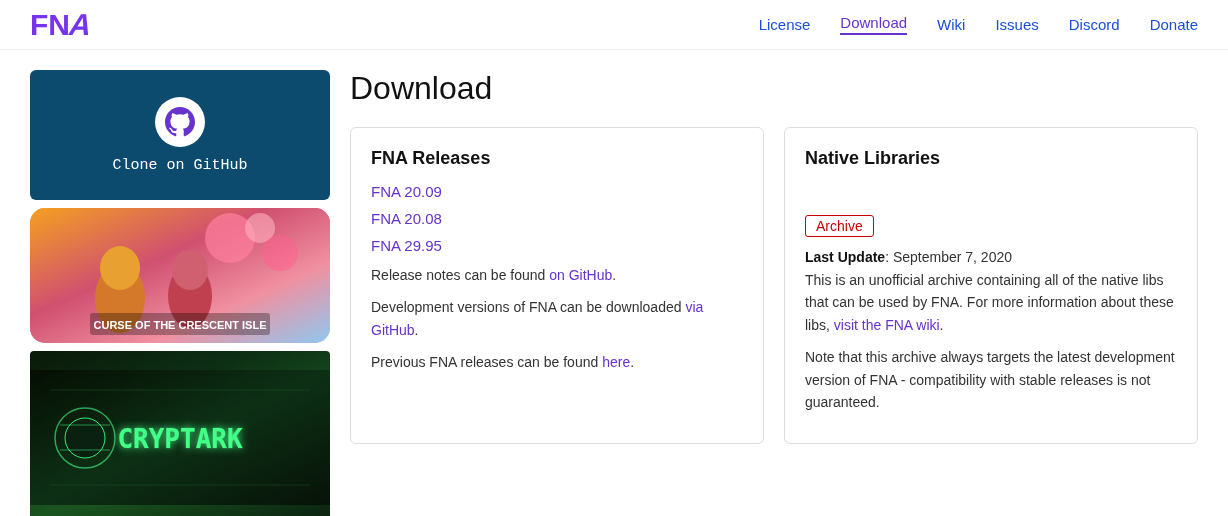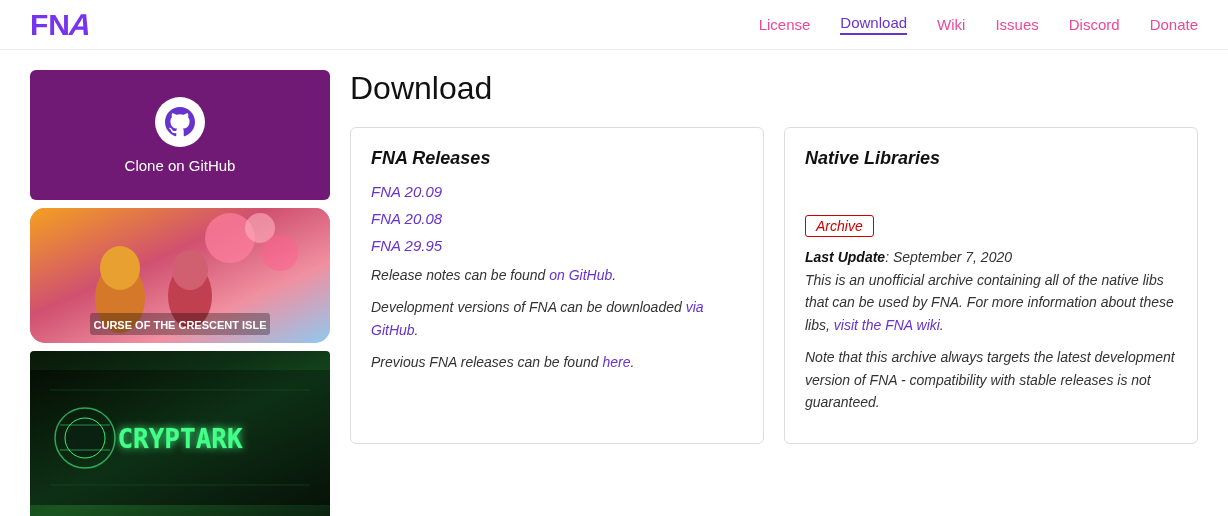--- a/index.html
+++ b/index.html
@@ -10,21 +10,21 @@
       display: flex;
       align-items: center;
       justify-content: space-between;
       padding: 10px 30px;
       border-bottom: 1px solid #eee;
       height: 50px;
     }
     nav { display: flex; gap: 30px; align-items: center; }
     nav a {
       text-decoration: none;
-      color: #ec4899;
+      color: #1d4ed8;
       font-size: 15px;
     }
     nav a.active {
       color: #6633cc;
       border-bottom: 2px solid #6633cc;
       padding-bottom: 2px;
     }
 
     
     .main-container {
@@ -35,30 +35,31 @@
 
     
     .sidebar {
       width: 300px;
       flex-shrink: 0;
       display: flex;
       flex-direction: column;
       gap: 8px;
     }
     .github-banner {
-      background: #701a75;
+      background: #0c4a6e;
       border-radius: 6px;
       display: flex;
       flex-direction: column;
       align-items: center;
       justify-content: center;
       padding: 20px;
       gap: 10px;
       cursor: pointer;
       height: 130px;
+      font-family: Liberation Mono, monospace;
     }
     .github-icon {
       width: 50px;
       height: 50px;
       background: white;
       border-radius: 50%;
       display: flex;
       align-items: center;
       justify-content: center;
       font-size: 30px;
@@ -74,21 +75,20 @@
     }
     .page-title {
       font-size: 32px;
       font-weight: normal;
       margin-bottom: 20px;
       color: #111;
     }
     .cards-row {
       display: flex;
       gap: 20px;
-      font-style: italic;
     }
     .card {
       border: 1px solid #ddd;
       border-radius: 6px;
       padding: 20px;
       flex: 1;
     }
     .card-title {
       font-size: 18px;
       font-weight: bold;

